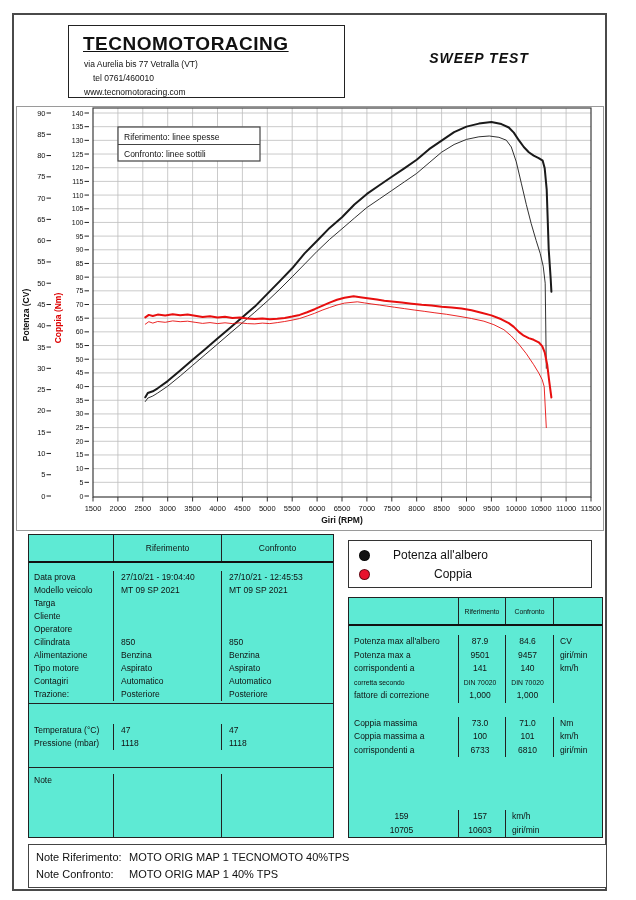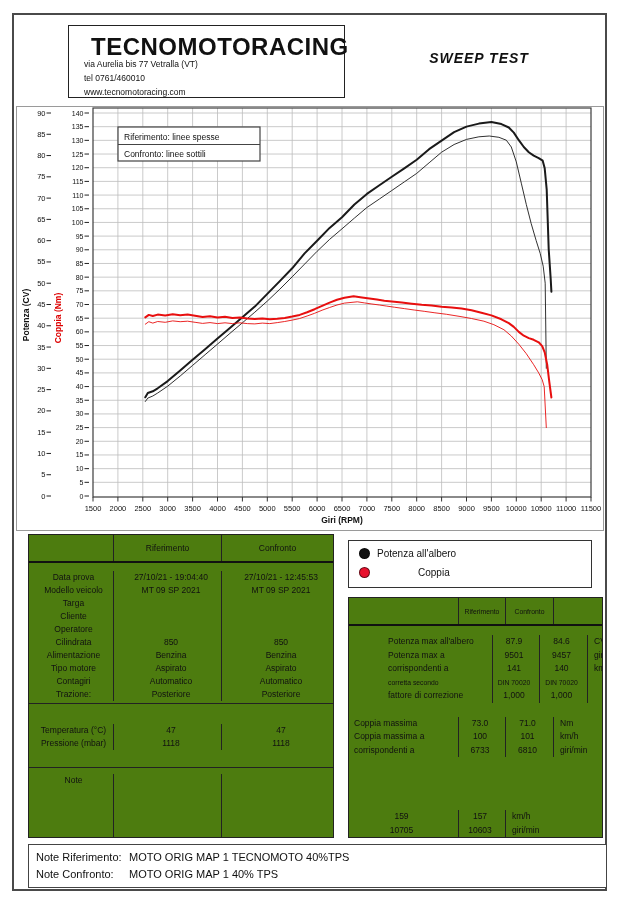--- a/index.html
+++ b/index.html
@@ -2,64 +2,64 @@
 <html><head>
 <meta charset="utf-8">
 <style>
   html,body{margin:0;padding:0;background:#ffffff;}
   #page{position:relative;width:636px;height:900px;background:#fff;overflow:hidden;
         font-family:"Liberation Sans",sans-serif;color:#111;}
   .abs{position:absolute;}
   #page-border{left:12px;top:13px;width:591px;height:874px;border:2px solid #4a4a4a;}
   
   #company-box{left:68px;top:25px;width:275px;height:71px;border:1.5px solid #222;background:#fff;}
-  #company-name{position:absolute;left:22px;top:7px;font-size:24px;font-weight:bold;letter-spacing:.5px;white-space:nowrap;}
+  #company-name{position:absolute;left:14px;top:7px;font-size:19px;font-weight:bold;letter-spacing:.5px;white-space:nowrap;text-decoration:underline;}
   .company-line{position:absolute;left:15px;font-size:8.5px;white-space:nowrap;}
-  #company-addr{top:33px;} #company-tel{top:47px;} #company-web{top:61px;}
+  #company-addr{top:33px;} #company-tel{top:47px;margin-left:9px;} #company-web{top:61px;}
   #report-title{left:398px;top:50px;width:162px;text-align:center;font-size:14px;font-weight:bold;font-style:italic;letter-spacing:1px;white-space:nowrap;}
   
   #chart-svg{left:0;top:0;}
   
-  .tbl{background:#4d7c0f;border:1px solid #222;box-sizing:border-box;display:flex;flex-direction:column;}
+  .tbl{background:#5eead4;border:1px solid #222;box-sizing:border-box;display:flex;flex-direction:column;}
   .thead{display:grid;border-bottom:2px solid #111;align-items:center;}
   .th{font-size:8.5px;text-align:center;white-space:nowrap;}
   .bcell{border-right:1px solid #222;height:100%;display:flex;align-items:center;justify-content:center;}
   .tgroup{display:grid;box-sizing:border-box;}
   .tcol{overflow:hidden;}
   .tcell{font-size:8.5px;white-space:nowrap;}
   
   #info-table{left:28px;top:534px;width:306px;height:304px;}
   #info-table .thead{grid-template-columns:85px 108px 1fr;height:26px;}
-  #info-table .tgroup{grid-template-columns:85px 108px 1fr;text-align:center;}
+  #info-table .tgroup{grid-template-columns:85px 108px 1fr;}
   #info-table .tcol.c0,#info-table .tcol.c1{border-right:1px solid #222;}
   #info-table .tcell{height:13px;line-height:13px;}
   #info-table .c0 .tcell{padding-left:5px;}
   #info-table .c1 .tcell,#info-table .c2 .tcell{padding-left:7px;}
   #info-g0{padding-top:8px;padding-bottom:2px;}
   #info-g1{padding-top:20px;padding-bottom:17px;border-top:1px solid #222;}
   #info-g2{padding-top:7px;padding-bottom:4px;border-top:1px solid #222;}
   #info-g3{padding-top:6px;flex:1;border-top:1px solid #222;}
   
   #curve-legend{left:348px;top:540px;width:242px;height:46px;border:1px solid #333;background:#fff;}
   .cl-item{position:absolute;left:10px;display:flex;align-items:center;gap:7px;}
   .cl-item.i0{top:7px;} .cl-item.i1{top:26px;gap:48px;}
   .dot{width:11px;height:11px;border-radius:50%;border:1px solid rgba(0,0,0,.55);box-sizing:border-box;}
-  .cl-label{font-size:10px;white-space:nowrap;}
+  .cl-label{font-size:12px;white-space:nowrap;margin-left:16px;}
   
   #results-table{left:348px;top:597px;width:255px;height:241px;}
   #results-table .thead{grid-template-columns:110px 47px 48px 1fr;height:26px;}
   #results-table .th{font-size:6.8px;}
   #results-table .tgroup{grid-template-columns:110px 47px 48px 1fr;}
   #results-table .tcol.c0,#results-table .tcol.c1,#results-table .tcol.c2{border-right:1px solid #222;}
   #results-table .tcell{height:13.5px;line-height:13.5px;}
   #results-table .c0 .tcell{padding-left:5px;}
   #results-table .c1 .tcell,#results-table .c2 .tcell{text-align:center;padding-right:4px;}
   #results-table .c3 .tcell{padding-left:6px;}
   #results-table .tcell.small{font-size:6.8px;}
-  #res-g0{padding-top:9px;margin-left:34px;} #res-g1{padding-top:14px;} #res-g2{padding-top:53px;}
+  #res-g0{padding-top:9px;} #res-g1{padding-top:14px;} #res-g2{padding-top:53px;}
   
   #notes-box{left:28px;top:844px;width:579px;height:44px;border:1.5px solid #444;background:#fff;box-sizing:border-box;}
   .note-row{position:absolute;left:7px;display:flex;font-size:11px;white-space:nowrap;}
   .note-row.r0{top:6px;} .note-row.r1{top:23px;}
   .note-label{width:93px;}
 </style>
 </head>
 <body>
 
 <div id="page">

